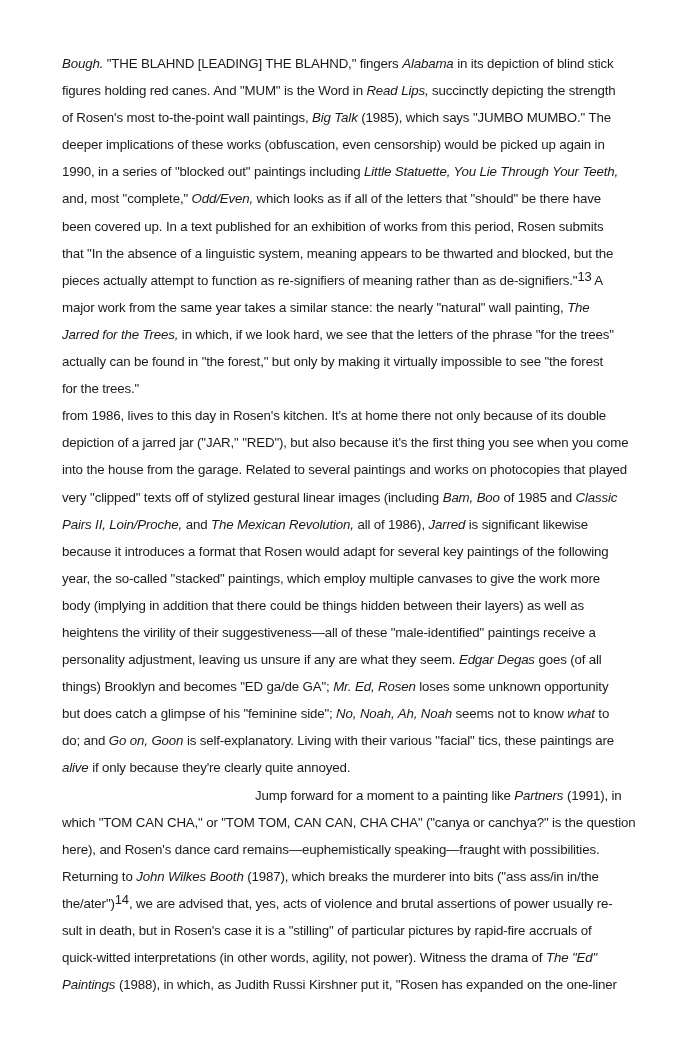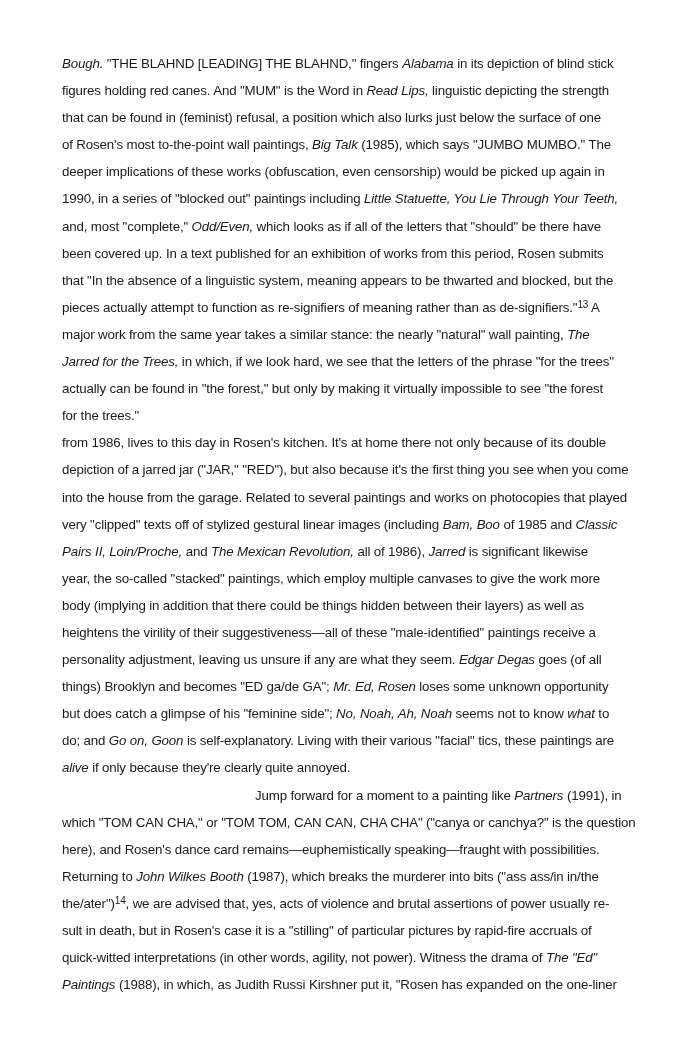--- a/index.html
+++ b/index.html
@@ -6,48 +6,48 @@
   body { width:700px; height:1063px; overflow:hidden; position:relative; }
   .page {
     position:absolute; left:62px; top:50px; width:572px;
     font-family: "Liberation Sans", sans-serif;
     font-size:13.3px; line-height:27.1px; color:#1a1a1a;
     letter-spacing:-0.15px;
   }
   .line { display:block; white-space:nowrap; height:27.1px; }
   .indent { padding-left:193px; }
   i { }
-  sup { font-size:10px; vertical-align:4px; line-height:0; }
+  sup { font-size:13px; vertical-align:4px; line-height:0; }
 </style>
 </head>
 <body>
 
 <div class="page" id="page">
     <div>
       <span class="line"><i>Bough.</i><span> "THE BLAHND [LEADING] THE BLAHND," fingers </span><i>Alabama</i><span> in its depiction of blind stick</span></span>
-      <span class="line"><span>figures holding red canes. And "MUM" is the Word in </span><i>Read Lips,</i><span> linguistic depicting the strength</span></span>
-      <span class="line"><span>that can be found in (feminist) refusal, a position which also lurks just below the surface of one</span></span>
+      <span class="line"><span>figures holding red canes. And "MUM" is the Word in </span><i>Read Lips,</i><span> succinctly depicting the strength</span></span>
       <span class="line"><span>of Rosen's most to-the-point wall paintings, </span><i>Big Talk</i><span> (1985), which says "JUMBO MUMBO." The</span></span>
       <span class="line"><span>deeper implications of these works (obfuscation, even censorship) would be picked up again in</span></span>
       <span class="line"><span>1990, in a series of "blocked out" paintings including </span><i>Little Statuette, You Lie Through Your Teeth,</i></span>
       <span class="line"><span>and, most "complete," </span><i>Odd/Even,</i><span> which looks as if all of the letters that "should" be there have</span></span>
       <span class="line"><span>been covered up. In a text published for an exhibition of works from this period, Rosen submits</span></span>
       <span class="line"><span>that "In the absence of a linguistic system, meaning appears to be thwarted and blocked, but the</span></span>
       <span class="line"><span>pieces actually attempt to function as re-signifiers of meaning rather than as de-signifiers."</span><sup>13</sup><span> A</span></span>
       <span class="line"><span>major work from the same year takes a similar stance: the nearly "natural" wall painting, </span><i>The</i></span>
       <span class="line"><i>Jarred for the Trees,</i><span> in which, if we look hard, we see that the letters of the phrase "for the trees"</span></span>
       <span class="line"><span>actually can be found in "the forest," but only by making it virtually impossible to see "the forest</span></span>
       <span class="line"><span>for the trees."</span></span>
     </div>
     <div>
       <span class="line"><span>from 1986, lives to this day in Rosen's kitchen. It's at home there not only because of its double</span></span>
       <span class="line"><span>depiction of a jarred jar ("JAR," "RED"), but also because it's the first thing you see when you come</span></span>
       <span class="line"><span>into the house from the garage. Related to several paintings and works on photocopies that played</span></span>
       <span class="line"><span>very "clipped" texts off of stylized gestural linear images (including </span><i>Bam, Boo</i><span> of 1985 and </span><i>Classic</i></span>
       <span class="line"><i>Pairs II, Loin/Proche,</i><span> and </span><i>The Mexican Revolution,</i><span> all of 1986), </span><i>Jarred</i><span> is significant likewise</span></span>
+      <span class="line"><span>because it introduces a format that Rosen would adapt for several key paintings of the following</span></span>
       <span class="line"><span>year, the so-called "stacked" paintings, which employ multiple canvases to give the work more</span></span>
       <span class="line"><span>body (implying in addition that there could be things hidden between their layers) as well as</span></span>
       <span class="line"><span>heightens the virility of their suggestiveness—all of these "male-identified" paintings receive a</span></span>
       <span class="line"><span>personality adjustment, leaving us unsure if any are what they seem. </span><i>Edgar Degas</i><span> goes (of all</span></span>
       <span class="line"><span>things) Brooklyn and becomes "ED ga/de GA"; </span><i>Mr. Ed, Rosen</i><span> loses some unknown opportunity</span></span>
       <span class="line"><span>but does catch a glimpse of his "feminine side"; </span><i>No, Noah, Ah, Noah</i><span> seems not to know </span><i>what</i><span> to</span></span>
       <span class="line"><span>do; and </span><i>Go on, Goon</i><span> is self-explanatory. Living with their various "facial" tics, these paintings are</span></span>
       <span class="line"><i>alive</i><span> if only because they're clearly quite annoyed.</span></span>
     </div>
     <div>

